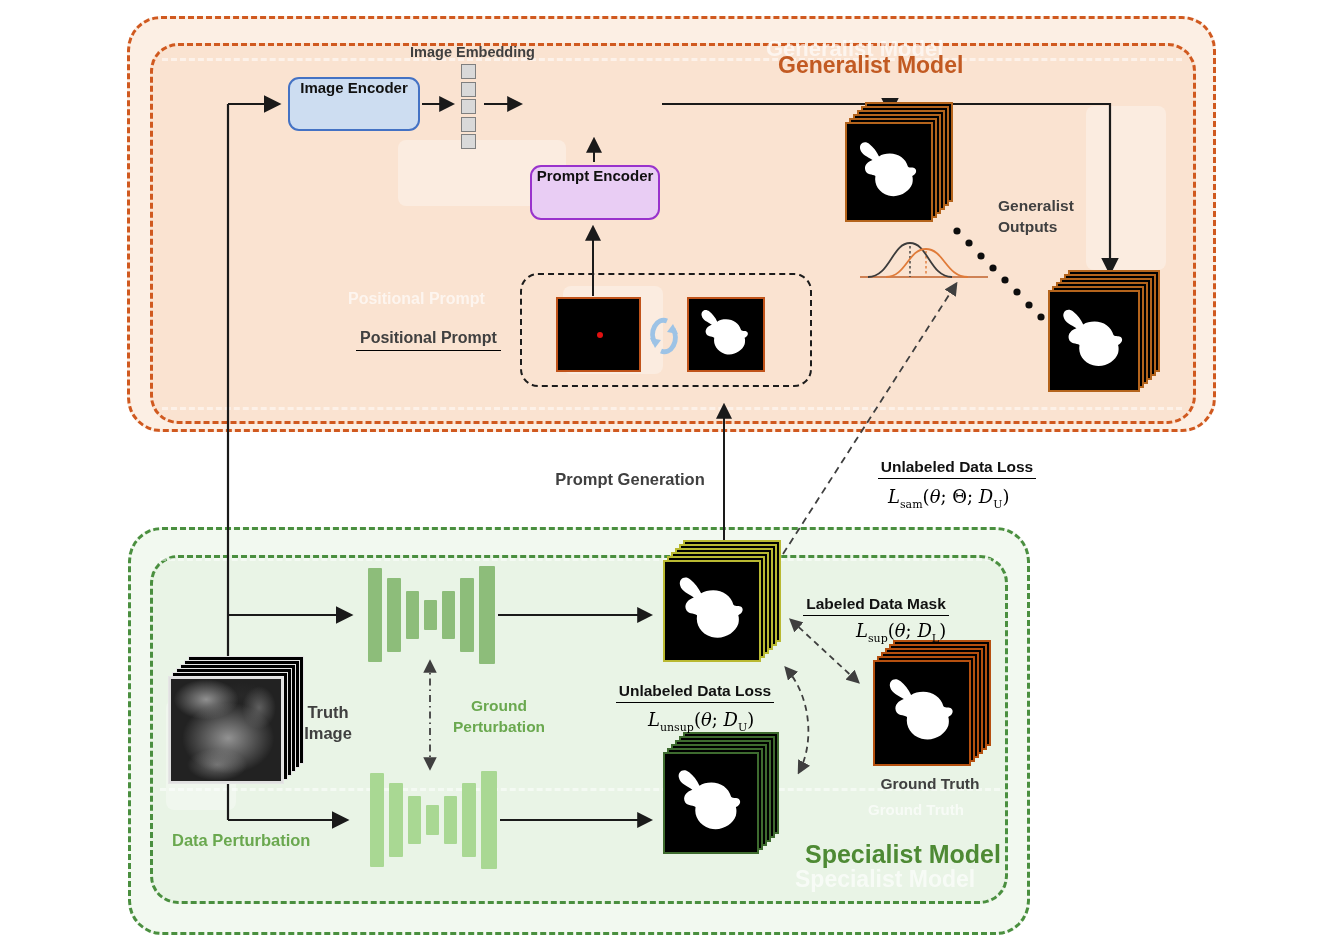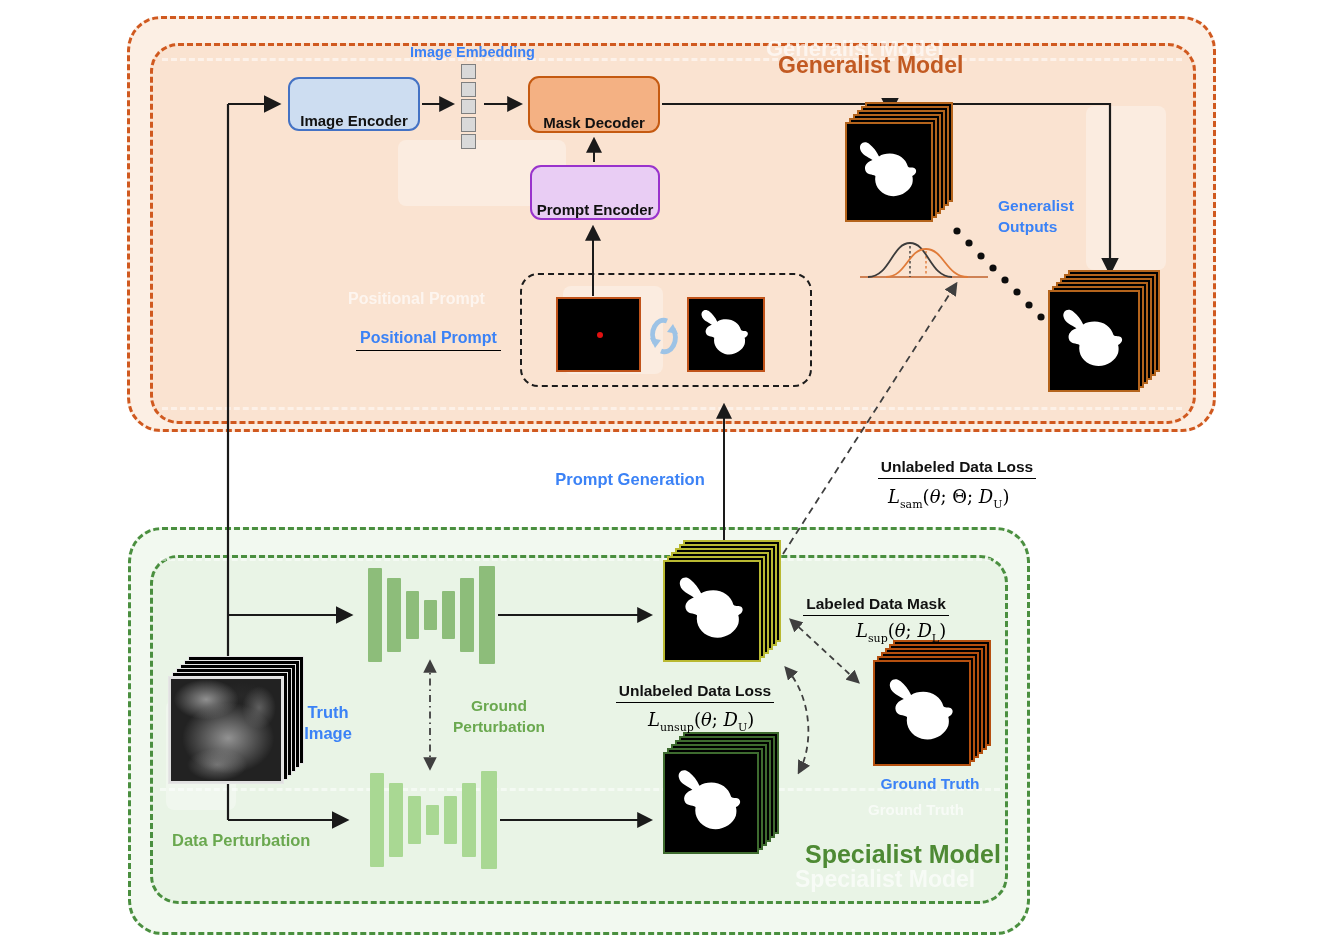--- a/index.html
+++ b/index.html
@@ -17,32 +17,32 @@
              border-radius:34px;background:#f2f9f0;}
   .spec-inner{left:150px;top:555px;width:858px;height:349px;border:3px dashed var(--specialist-border);
              border-radius:28px;background:var(--specialist-fill);}
 
   
   .ghost-text{position:absolute;color:rgba(255,255,255,0.65);font-weight:bold;white-space:nowrap;}
   .ghost-dash{position:absolute;height:0;border-top:3px dashed rgba(255,255,255,0.5);}
   .ghost-rect{position:absolute;background:rgba(255,255,255,0.32);border-radius:8px;}
 
   
-  .node{position:absolute;box-sizing:border-box;border-radius:11px;display:flex;align-items:flex-end;
+  .node{position:absolute;box-sizing:border-box;border-radius:11px;display:flex;align-items:flex-start;
         justify-content:center;font-weight:bold;font-size:15px;color:#111;text-align:center;}
   .enc{left:288px;top:77px;width:132px;height:54px;background:var(--encoder-fill);border:2.5px solid var(--encoder-border);}
   .dec{left:528px;top:76px;width:132px;height:57px;background:var(--decoder-fill);border:2.5px solid var(--decoder-border);}
   .pro{left:530px;top:165px;width:130px;height:55px;background:var(--prompt-fill);border:2.5px solid var(--prompt-border);}
 
   
   .tok{width:15px;height:15px;background:#d9d9d9;border:1.5px solid #7f7f7f;box-sizing:border-box;margin-bottom:2.5px;}
 
   
   .title{position:absolute;font-weight:bold;white-space:nowrap;}
-  .lbl{position:absolute;font-weight:bold;color:#3b82f6;}
+  .lbl{position:absolute;font-weight:bold;color:#404040;}
   .loss-lbl{position:absolute;font-weight:bold;font-size:15.5px;color:#111;text-align:center;}
   .loss-lbl span{display:inline-block;border-bottom:1.7px solid #000;padding:0 3px 2px;}
   .formula{position:absolute;font-family:"DejaVu Serif", serif;font-size:17px;color:#000;white-space:nowrap;}
   .formula sub{font-size:11px;}
 
   
   .stack{position:absolute;}
   .sl{position:absolute;background:#000;border:2px solid var(--edge);box-sizing:border-box;}
   .sl:nth-child(1){transform:translate(20px,-20px);}
   .sl:nth-child(2){transform:translate(16px,-16px);}
@@ -151,23 +151,20 @@
   </div>
 
   <div class="abs" style="left:461px;top:64px;">
     <div class="tok"></div>
     <div class="tok"></div>
     <div class="tok"></div>
     <div class="tok"></div>
     <div class="tok"></div>
   </div>
 
-  <div class="node dec">
-    <span>Mask Decoder</span>
-  </div>
   <div class="node pro">
     <span>Prompt Encoder</span>
   </div>
 
 
   <div class="abs" style="left:520px;top:273px;width:292px;height:114px;border:2.5px dashed #1c1c1c;border-radius:18px;box-sizing:border-box;"></div>
   <div class="psq" style="left:556px;top:297px;width:85px;height:75px;">
     <div class="pdot" style="left:39px;top:33px;"></div>
   </div>
   <svg class="abs" style="left:646px;top:316px;" width="36" height="40" viewBox="0 0 36 40">

